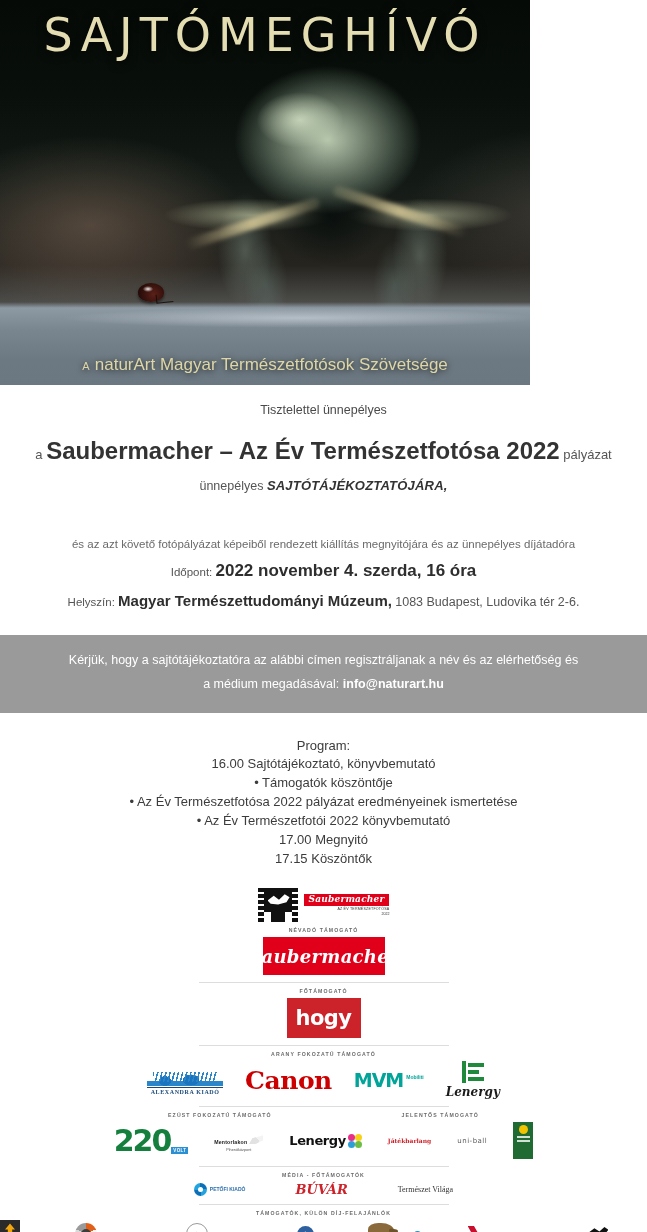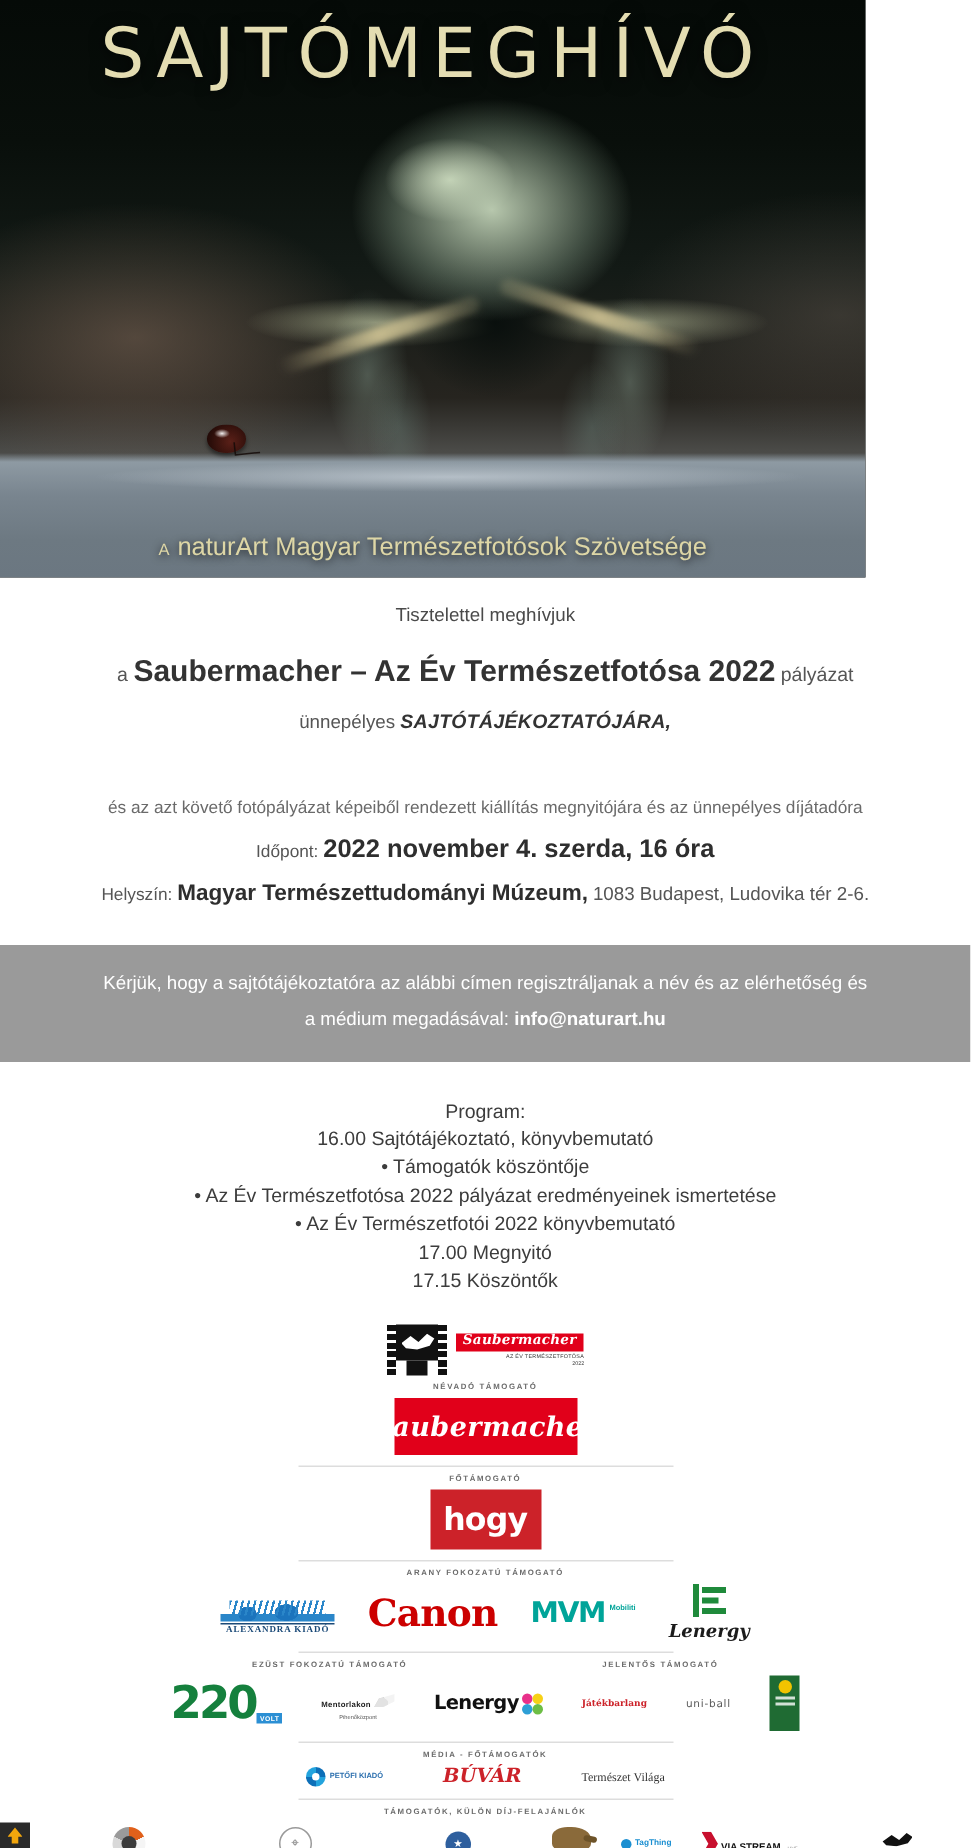--- a/index.html
+++ b/index.html
@@ -12,21 +12,21 @@
     height: 1232px;
     font-family: "Liberation Sans", sans-serif;
     color: #3a3a3a;
     overflow: hidden;
     position: relative;
   }
 
   
   .hero {
     position: relative;
-    width: 577px;
+    width: 530px;
     height: 385px;
     overflow: hidden;
     background: #0b0f0c;
   }
   .hero-photo {
     position: absolute;
     inset: 0;
     background:
       
       radial-gradient(ellipse 340px 14px at 300px 318px, rgba(220,228,235,.55), rgba(220,228,235,0) 70%),
@@ -113,21 +113,21 @@
     font-size: 12.5px;
     color: #4a4a4a;
     margin-bottom: 20px;
   }
   .invite .line-main {
     font-size: 13px;
     color: #555;
     margin-bottom: 13px;
   }
   .invite .line-main strong {
-    font-size: 20px;
+    font-size: 24px;
     color: #333;
     font-weight: 700;
   }
   .invite .line-sub {
     font-size: 12.5px;
     color: #555;
     margin-bottom: 10px;
   }
   .invite .line-sub b { color: #333; font-weight: 700; font-size: 13px; letter-spacing: .2px; font-style: italic;}
   .invite .line-note {
@@ -456,21 +456,21 @@
 
   <div class="hero-title">SAJTÓMEGHÍVÓ</div>
 
   <div class="hero-assoc">
     <span class="small-a">A</span>
     <span>naturArt Magyar Természetfotósok Szövetsége</span>
   </div>
 </div>
 
 <div class="invite">
-  <div class="line-greeting">Tisztelettel meghívjuk</div>
+  <div class="line-greeting">Tisztelettel ünnepélyes</div>
 
   <div class="line-main">
     <span>a</span>
     <strong>Saubermacher – Az Év Természetfotósa 2022</strong>
     <span>pályázat</span>
   </div>
 
   <div class="line-sub">
     <span>ünnepélyes</span>
     <b>SAJTÓTÁJÉKOZTATÓJÁRA,</b>
@@ -583,21 +583,21 @@
     <div class="logo-unicball">uni-ball</div>
     <div class="logo-greenbox">
       <span class="gb-dot"></span>
       <span class="gb-bar"></span>
       <span class="gb-bar"></span>
     </div>
   </div>
   <div class="sp-rule"></div>
 
   <div class="sp-label">MÉDIA - FŐTÁMOGATÓK</div>
-  <div class="sp-row" style="gap:40px;">
+  <div class="sp-row" style="gap:50px;">
     <div class="logo-petofi">
       <span class="pt-mark"></span>
       <span class="pt-txt">PETŐFI KIADÓ</span>
     </div>
     <div class="logo-buvar">BÚVÁR</div>
     <div class="logo-termvilaga">Természet Világa</div>
   </div>
   <div class="sp-rule"></div>
 
   <div class="sp-label">TÁMOGATÓK, KÜLÖN DÍJ-FELAJÁNLÓK</div>

